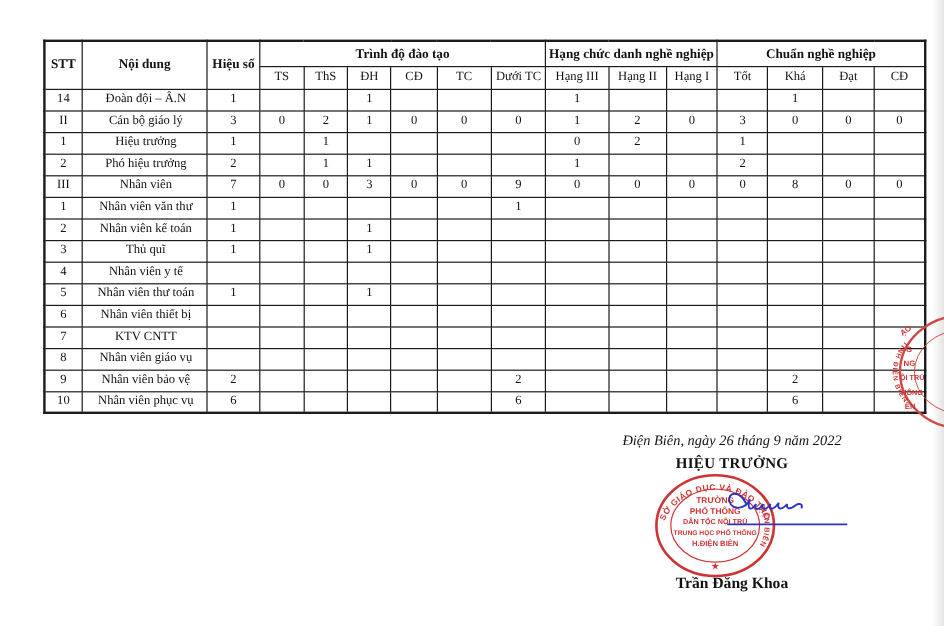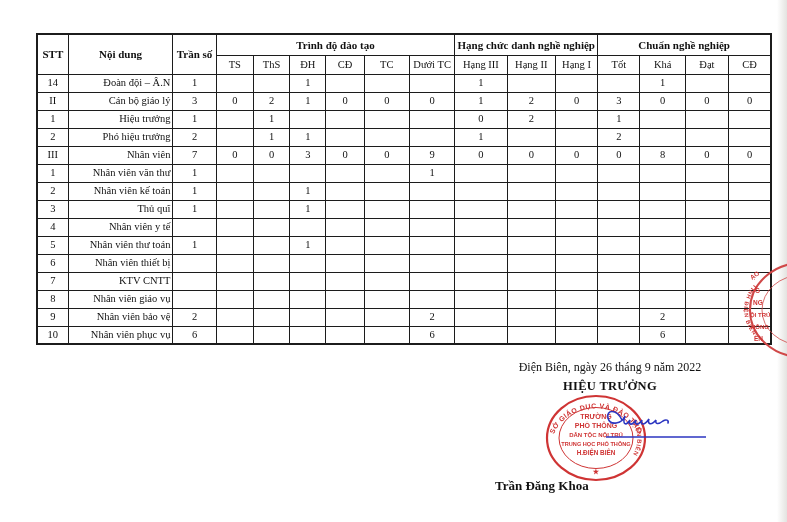--- a/index.html
+++ b/index.html
@@ -23,27 +23,27 @@
   .staff-table th, .staff-table td {
     border:1px solid #1c1c1c;
     font-size:10.5px; line-height:1.1;
     text-align:center; vertical-align:middle;
     padding:1px 2px; height:18px;
     font-weight:normal; overflow:hidden; white-space:nowrap;
   }
   .staff-table { border:2px solid #1c1c1c; }
   .staff-table thead th.group { font-weight:bold; font-size:11px; height:21px; }
   .staff-table thead th.sub { font-size:10.5px; height:19px;margin-left:17px; }
-  .staff-table td.left { text-align:right; padding-left:4px; }
+  .staff-table td.left { text-align:center; padding-left:4px; }
   .staff-table tr.bold td { font-weight:normal; }
   
   .sign-block { position:absolute; left:495px; top:360px; width:230px; text-align:center; }
-  .date-line { font-size:12px; white-space:nowrap; }
+  .date-line { font-style:italic; font-size:12px; white-space:nowrap; }
   .sign-title { font-weight:bold; font-size:12.5px; margin-top:4px; letter-spacing:.3px; }
-  .signer-name { position:absolute; left:495px; top:478px; width:230px; text-align:left;
+  .signer-name { position:absolute; left:495px; top:478px; width:230px; text-align:center;
                  font-weight:bold; font-size:13px; }
   .stamp-wrap { position:absolute; left:544px; top:394px; width:104px; height:88px; }
   .sig-ink { position:absolute; left:592px; top:398px; width:125px; height:48px; }
   
   .edge-stamp {
     position:absolute; right:0; top:262px; width:45px; height:96px;
     overflow:hidden; pointer-events:none;
   }
   .stamp-red-text { fill:#cf3434; font-family:"Liberation Sans",sans-serif; font-weight:bold; }
 </style>
@@ -68,21 +68,21 @@
       <col style="width:42px">
     <col style="width:42px">
       <col style="width:45px">
       <col style="width:43px">
       <col style="width:42px">
   </colgroup>
   <thead>
     <tr>
       <th class="group" rowspan="2">STT</th>
       <th class="group" rowspan="2">Nội dung</th>
-      <th class="group" rowspan="2">Trần số</th>
+      <th class="group" rowspan="2">Hiệu số</th>
       <th class="group" colspan="6">Trình độ đào tạo</th>
       <th class="group" colspan="3">Hạng chức danh nghề nghiệp</th>
       <th class="group" colspan="4">Chuẩn nghề nghiệp</th>
     </tr>
     <tr>
       <th class="sub">TS</th>
       <th class="sub">ThS</th>
       <th class="sub">ĐH</th>
       <th class="sub">CĐ</th>
       <th class="sub">TC</th>

